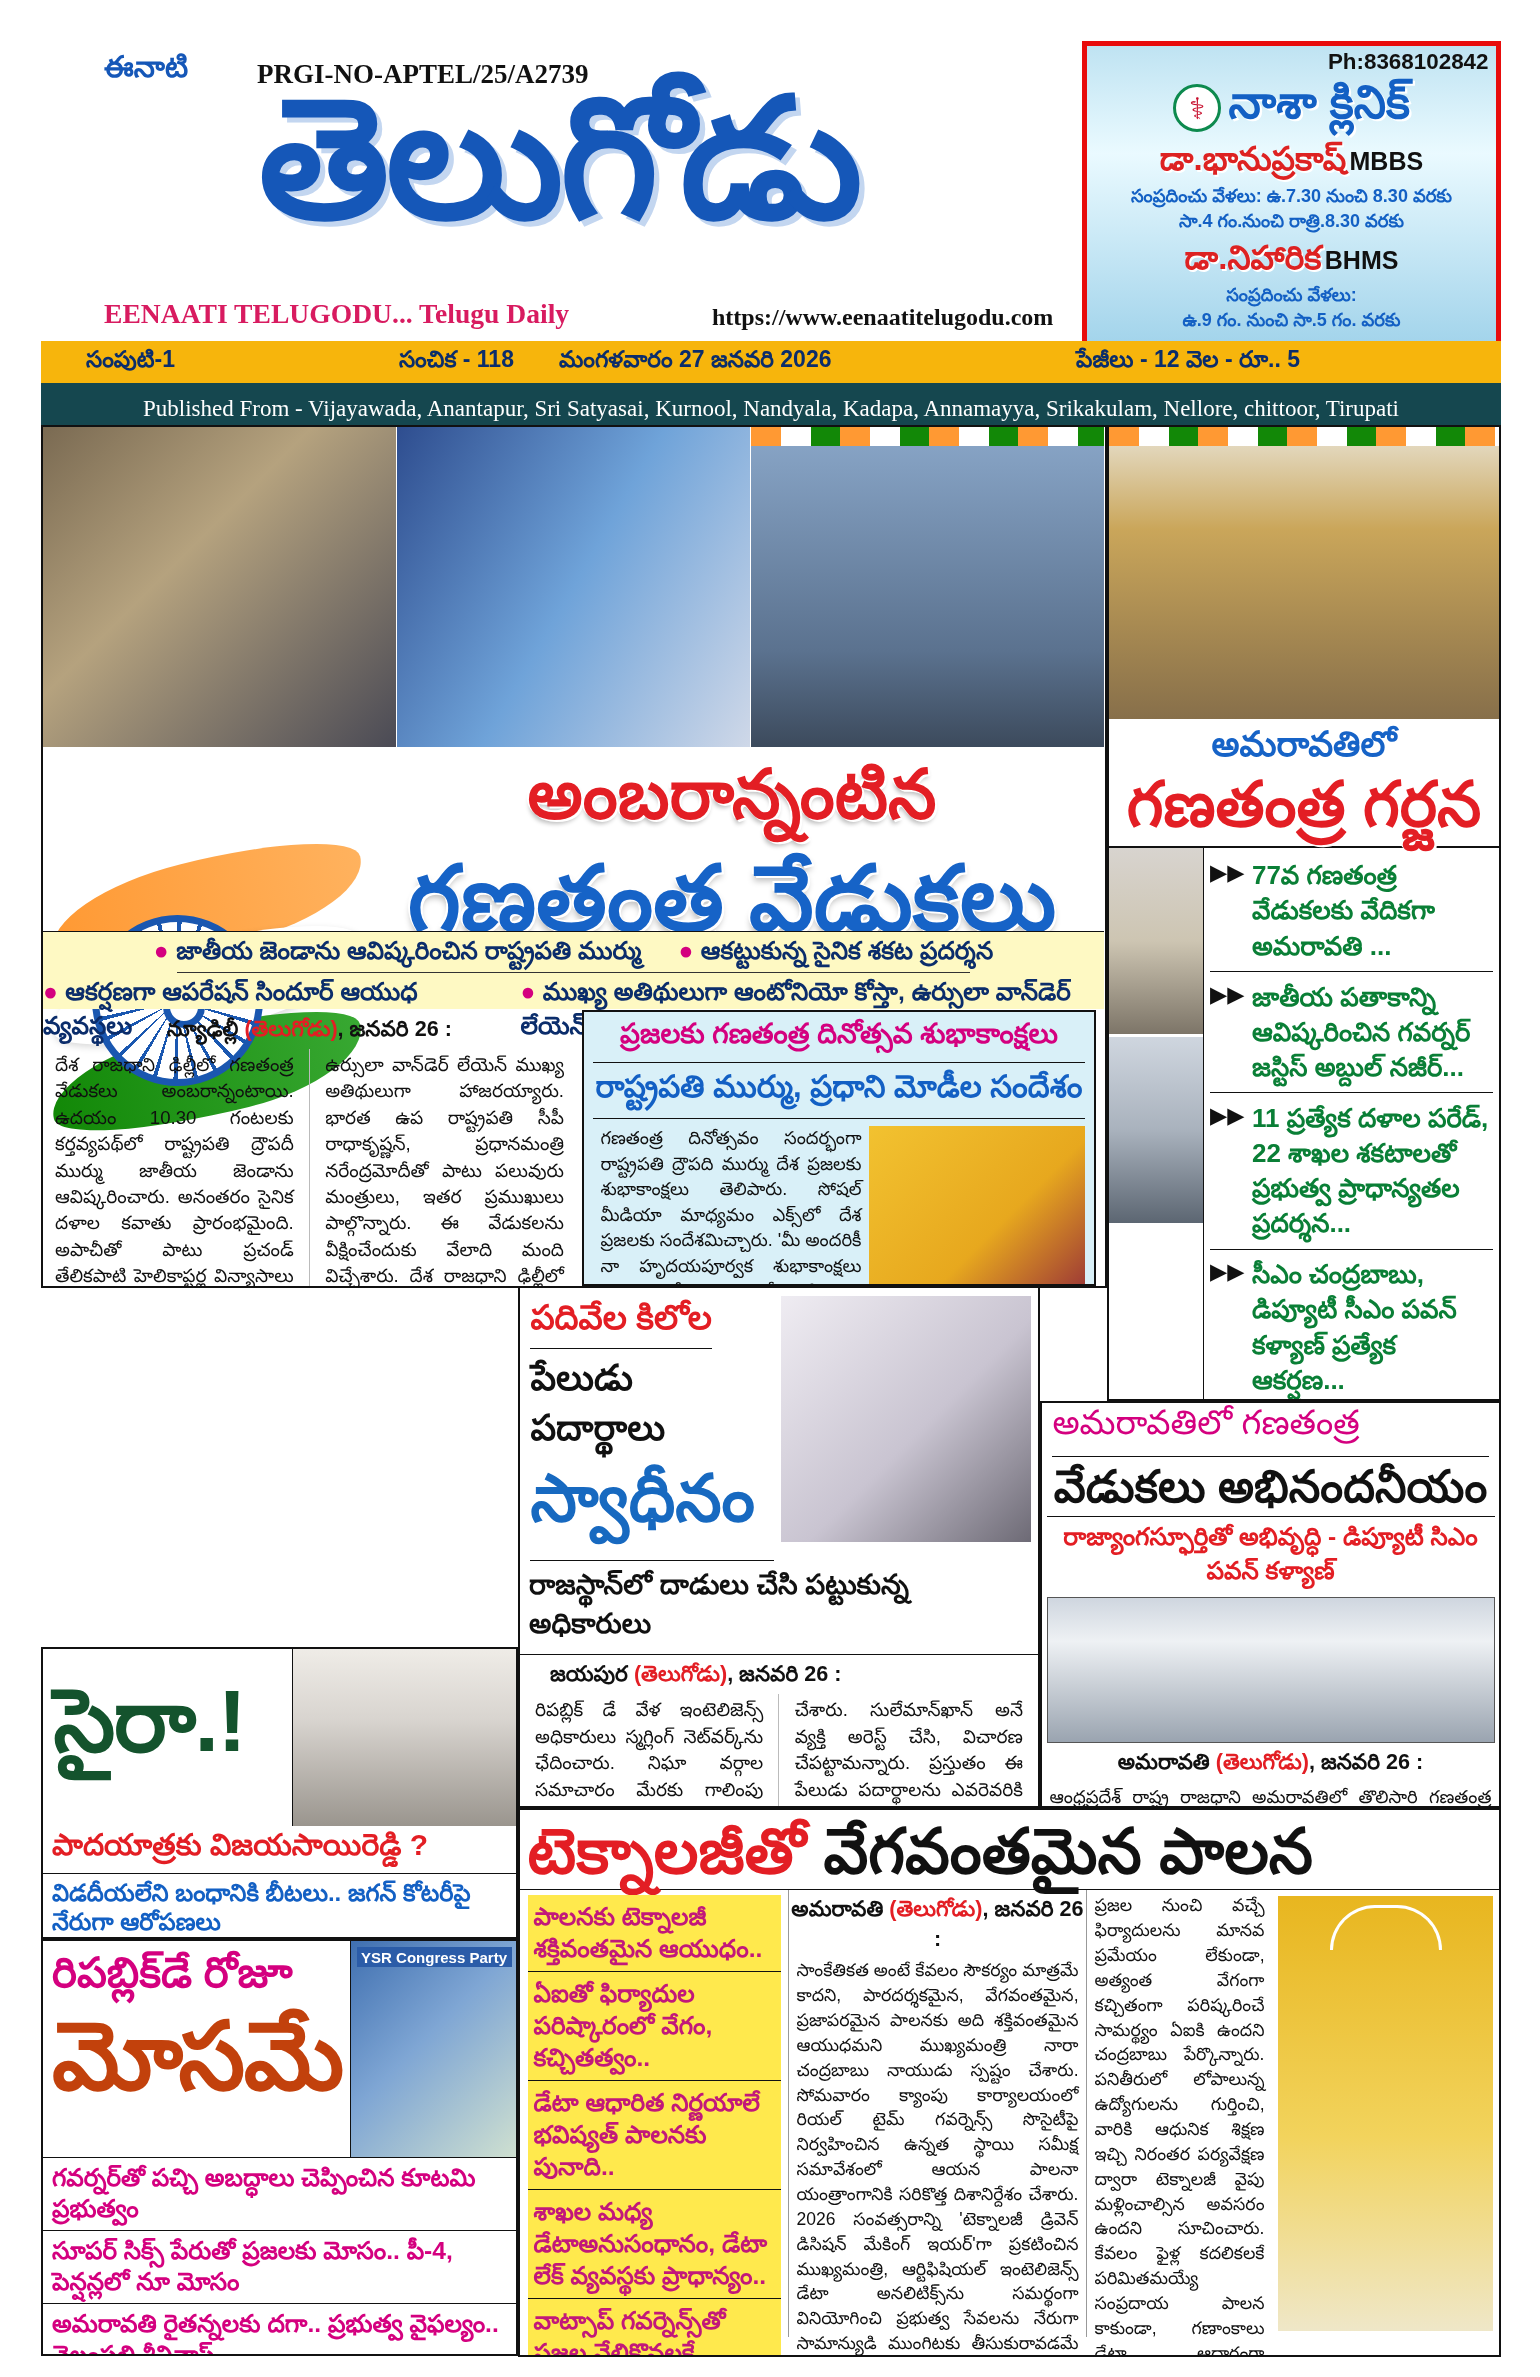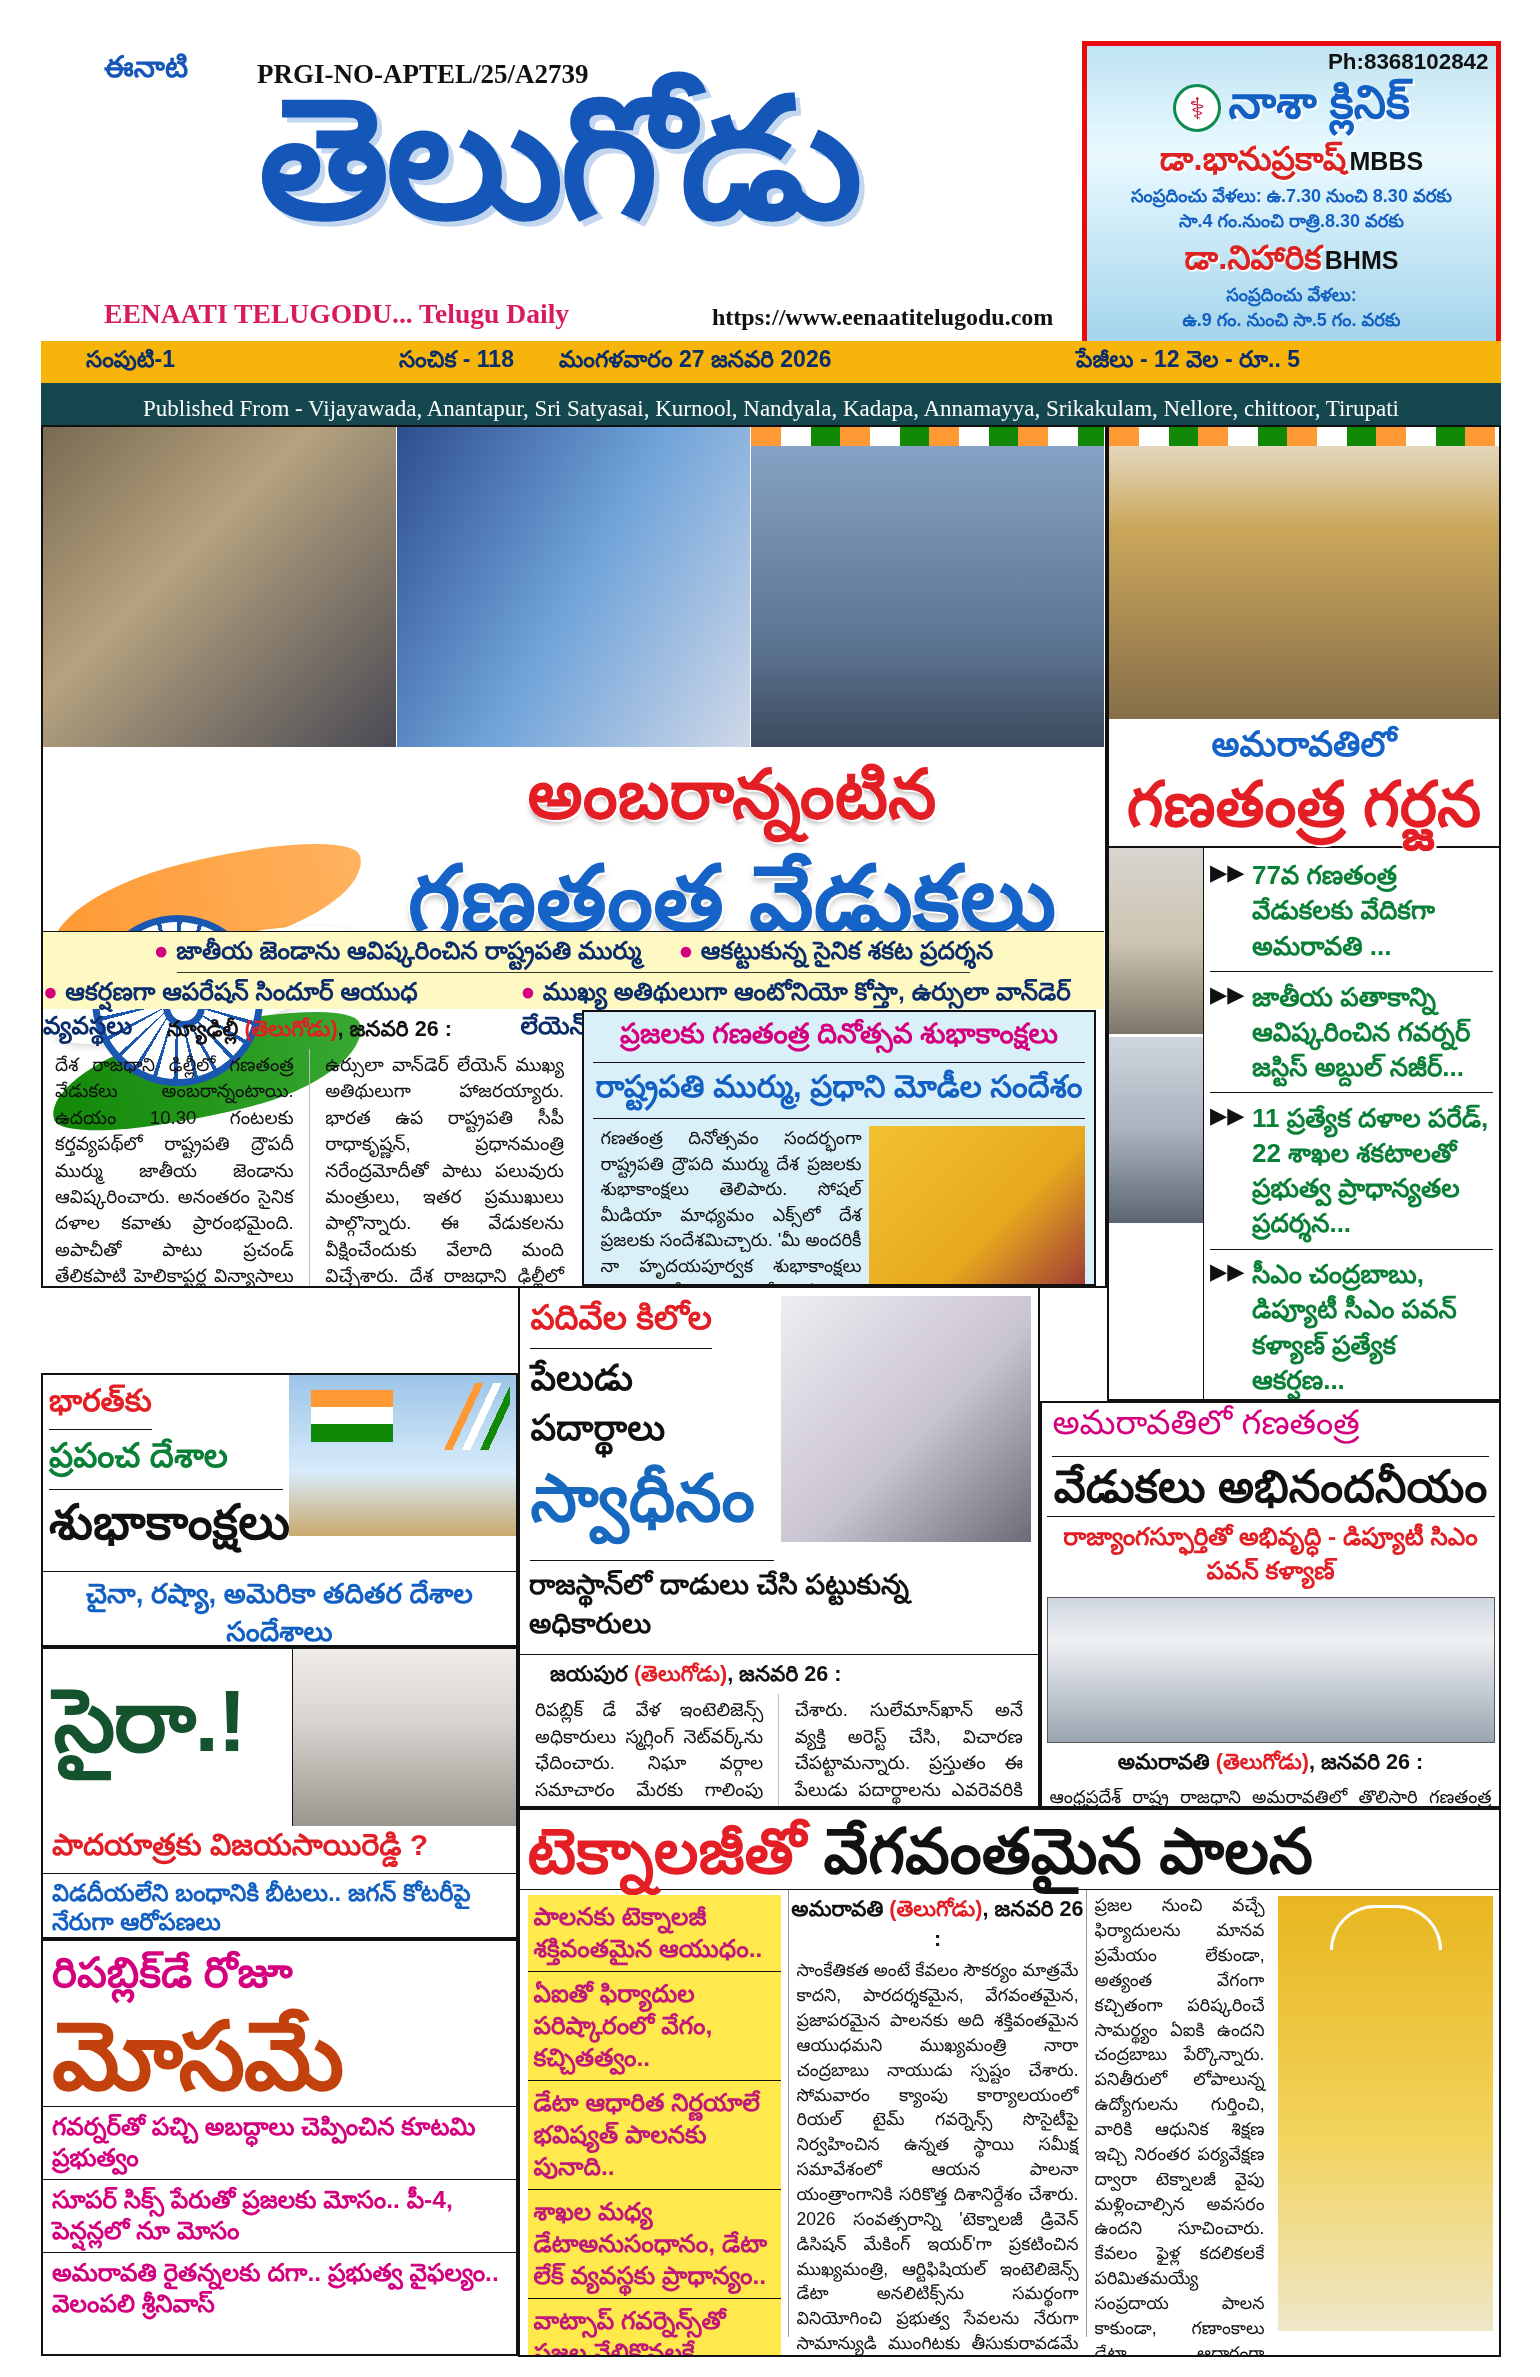--- a/index.html
+++ b/index.html
@@ -274,51 +274,39 @@
         <div class="rl-point">
             <span class="arr">▶▶</span>
             <span>సీఎం చంద్రబాబు, డిప్యూటీ సీఎం పవన్ కళ్యాణ్ ప్రత్యేక ఆకర్షణ...</span>
           </div>
 
       </div>
     </div>
 
   </div>
 
-  <div class="box world">
-    <div class="wo-top">
-      <div class="wo-heads">
-        <div class="wo-h1">భారత్‌కు</div>
-        <div class="wo-h2">ప్రపంచ దేశాల</div>
-        <div class="wo-h3">శుభాకాంక్షలు</div>
-      </div>
-      <div class="photo ph-flagjets">
-        <div class="mini-flag"></div>
-        <div class="jet-trails"></div>
-      </div>
-    </div>
-    <div class="wo-sub">చైనా, రష్యా, అమెరికా తదితర దేశాల సందేశాలు</div>
-
-  </div>
 
   <div class="box saira">
     <div class="sa-top">
       <div class="sa-head">సైరా.!</div>
       <div class="photo ph-vijayasai"></div>
     </div>
     <div class="sa-q">పాదయాత్రకు విజయసాయిరెడ్డి ?</div>
     <div class="sa-line">విడదీయలేని బంధానికి బీటలు.. జగన్ కోటరీపై నేరుగా ఆరోపణలు</div>
 
   </div>
 
   <div class="box mosame">
     <div class="mo-top">
       <div class="mo-heads">
         <div class="mo-kicker">రిపబ్లిక్‌డే రోజూ</div>
         <div class="mo-head">మోసమే</div>
+      </div>
+      <div class="photo ph-press">
+        <div class="press-tag">YSR Congress Party</div>
       </div>
     </div>
     <div class="mo-line">గవర్నర్‌తో పచ్చి అబద్ధాలు చెప్పించిన కూటమి ప్రభుత్వం</div>
     <div class="mo-line">సూపర్ సిక్స్ పేరుతో ప్రజలకు మోసం.. పీ-4, పెన్షన్లలో నూ మోసం</div>
     <div class="mo-line">అమరావతి రైతన్నలకు దగా.. ప్రభుత్వ వైఫల్యం.. వెలంపలి శ్రీనివాస్</div>
 
   </div>
 
   <div class="box explosives">
     <div class="ex-top">

